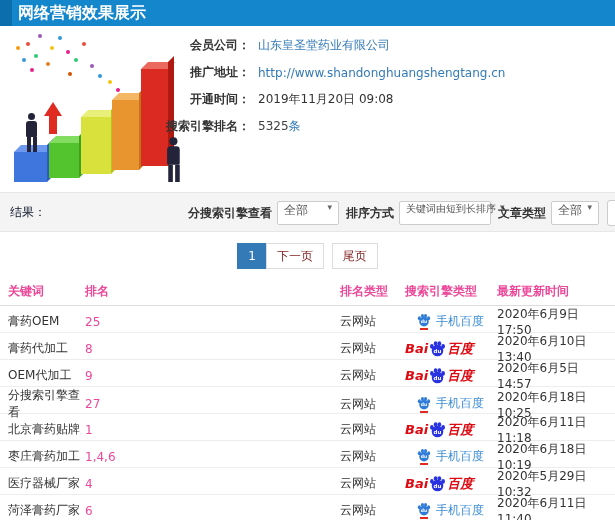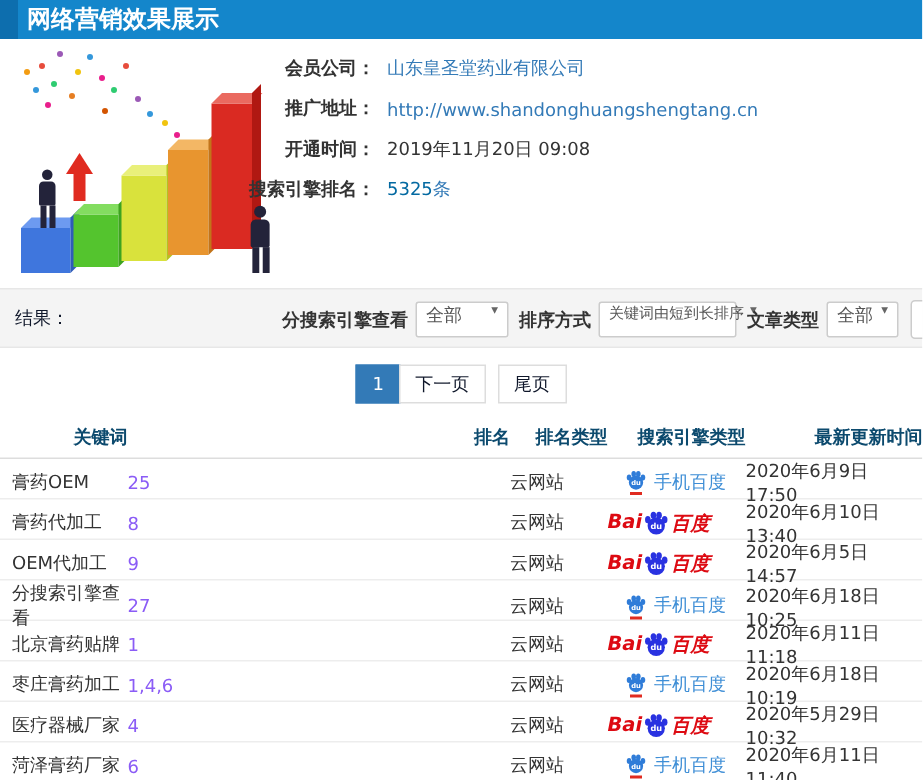--- a/index.html
+++ b/index.html
@@ -53,21 +53,21 @@
   .man-1 { left:14px; bottom:36px; }
   .man-2 { left:156px; bottom:6px; transform:scale(1.15); transform-origin:bottom; }
 
   
   .fields { position:absolute; left:150px; top:32px; }
   .field-row { display:flex; align-items:center; height:27px; }
   .field-label { width:100px; text-align:right; font-weight:bold; color:#333; }
   .field-value { margin-left:8px; }
   .field-value.link { color:#337ab7; cursor:pointer; }
   .field-value.plain { color:#333; }
-  .hl-num { color:#0369a1;margin-top:39px; }
+  .hl-num { color:#404040;margin-top:39px; }
   .hl-suffix { color:#337ab7; }
 
   
   .filter-bar { position:absolute; left:0; top:192px; width:615px; height:40px; background:#f4f4f4;
     border-top:1px solid #e7e7e7; border-bottom:1px solid #e7e7e7; }
   .result-label { position:absolute; left:10px; top:0; line-height:38px; color:#0f172a; }
   .controls { position:absolute; left:188px; top:7px; display:flex; align-items:center; white-space:nowrap; }
   .ctl-label { font-weight:bold; color:#333; margin:0 5px 0 7px; }
   .select-box { height:24px; background:#fff; border:1px solid #ccc; border-radius:2px;
     display:flex; justify-content:space-between; padding:0 6px; color:#555; cursor:pointer; }
@@ -75,32 +75,32 @@
   .sel-sort { width:92px; font-size:10px; }
   .sel-article { width:48px; }
   .caret { color:#666; font-size:9px; margin-left:4px; }
   .submit-btn { height:26px; width:46px; margin-left:8px; background:#fff; border:1px solid #ccc;
     border-radius:3px; color:#333; font-size:12px; cursor:pointer; }
 
   
   .pagination { position:absolute; left:0; top:243px; width:615px; text-align:center; }
   .pg { display:inline-flex; vertical-align:top; }
   .pg-item { min-width:26px; height:26px; line-height:24px; padding:0 10px; border:1px solid #ddd;
-    background:#fff; color:#0f172a; cursor:pointer; }
+    background:#fff; color:#7f1d1d; cursor:pointer; }
   .pg-item.active { background:#337ab7; border-color:#337ab7; color:#fff; }
   .pg-item + .pg-item { margin-left:-1px; }
   .pg-last { margin-left:4px; }
 
   
   .table { position:absolute; left:0; top:278px; width:615px; }
   .trow { display:grid; grid-template-columns:77px 255px 65px 92px 1fr; align-items:center;
     padding-left:8px; height:27px; border-bottom:1px solid #ededed; }
   .trow.thead { height:28px; border-bottom:1px solid #ddd; }
-  .thead span { font-weight:bold; color:#0c4a6e;text-align:right; }
-  .cell-rank { color:#8b5cf6; cursor:pointer; }
+  .thead span { font-weight:bold; color:#ec4899; }
+  .cell-rank { color:#ec4899; cursor:pointer; }
   .engine { display:none; align-items:center; }
   .engine.show { display:inline-flex; }
   .engine-baidu .bai, .engine-baidu .bcn { color:#dd0a12; font-weight:bold; font-size:13px; font-style:italic; }
   .engine-baidu svg { width:17px; height:17px; margin:0 1px; color:#2932e1; }
   .engine-mobile { margin-left:12px; }
   .paw-wrap { position:relative; width:14px; height:16px; margin-right:5px; }
   .paw-wrap svg { width:14px; height:14px; color:#2f7cd8; }
   .paw-wrap .redline { position:absolute; left:3px; bottom:-1px; width:8px; height:2px; background:#e02b20; }
   .engine-mobile .mlabel { color:#3e8ed6; }
 </style>

